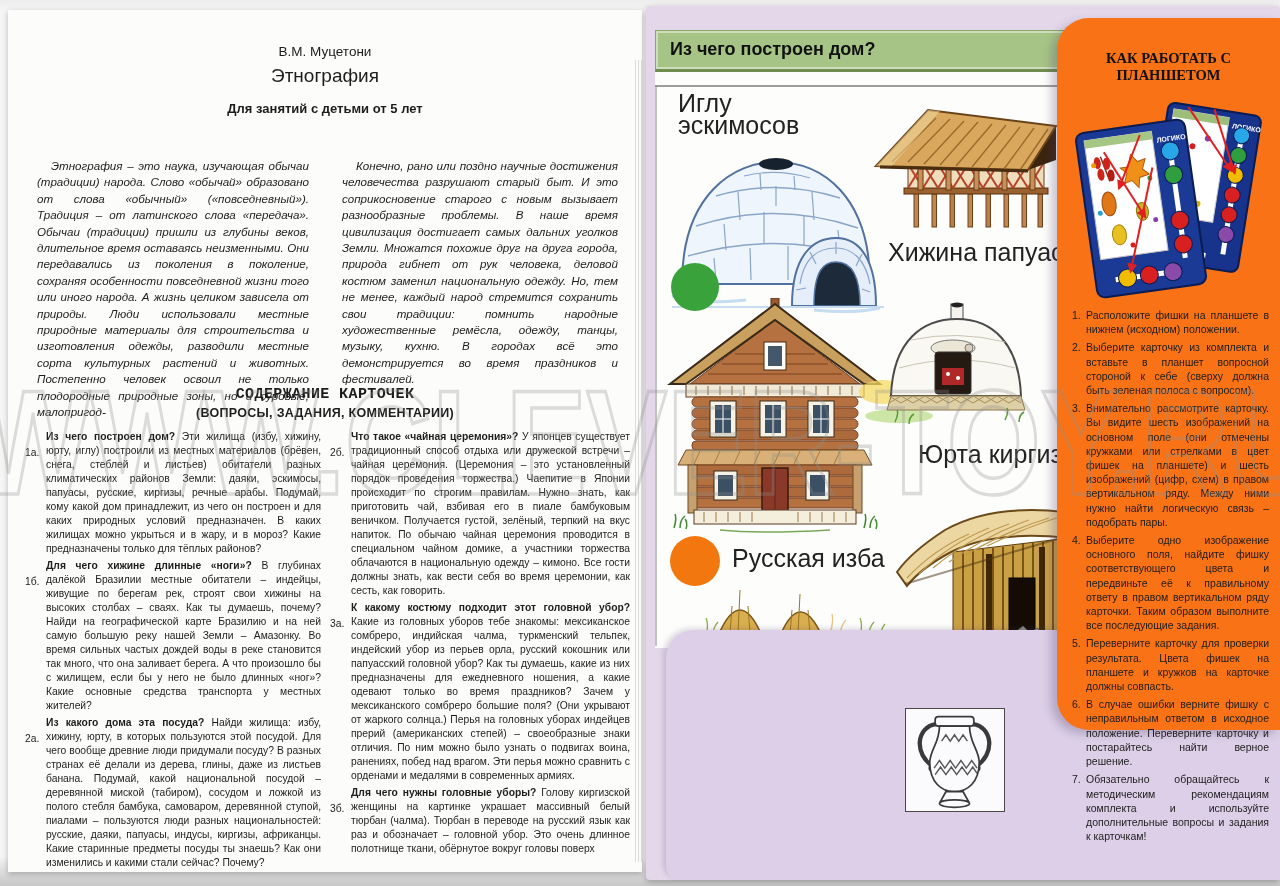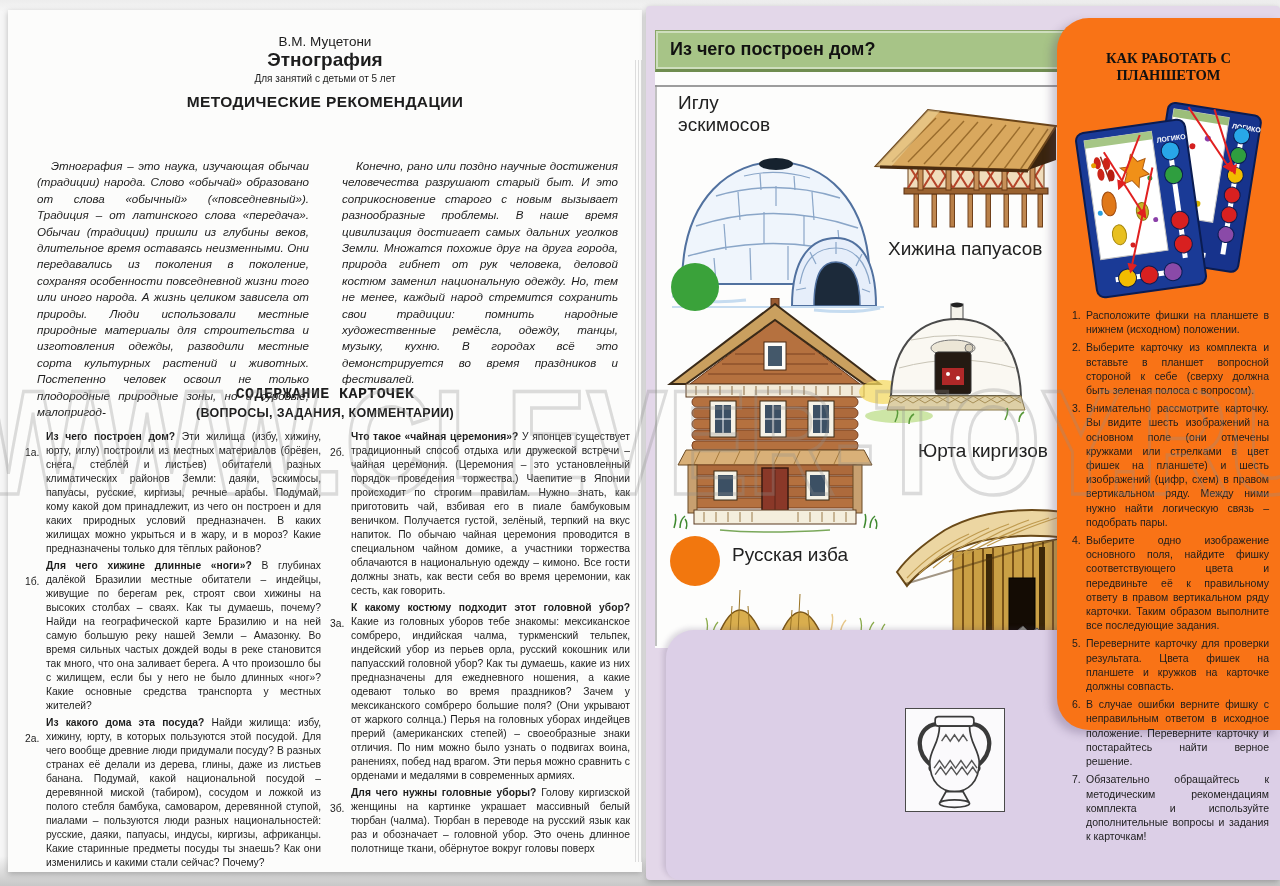--- a/index.html
+++ b/index.html
@@ -7,23 +7,23 @@
     width:1280px;height:886px;position:relative;overflow:hidden;
     background:linear-gradient(#ededed 0,#f6f6f6 12px,#f6f6f6 856px,#c7c7c7 100%);
     font-family:"Liberation Sans","DejaVu Sans",sans-serif;color:#1d1d1d;
   }
   
   .page-left{position:absolute;left:8px;top:10px;width:634px;height:862px;
     background:#fcfcfb;box-shadow:0 2px 6px rgba(0,0,0,.25);}
   .stack-lines{position:absolute;right:0;top:50px;bottom:10px;width:9px;
     background:repeating-linear-gradient(90deg,transparent 0 2px,#dcdcdc 2px 3px);}
   .lp-head{position:absolute;left:10px;top:0;width:614px;text-align:center;}
-  .lp-author{margin-top:24px;font-size:13.5px;}
-  .lp-title{margin-top:0;font-size:19px;font-weight:bold;}
-  .lp-subtitle{margin-top:2px;font-size:10px;}
+  .lp-author{margin-top:34px;font-size:13.5px;}
+  .lp-title{margin-top:6px;font-size:19px;font-weight:normal;}
+  .lp-subtitle{margin-top:14px;font-size:13px;font-weight:bold;}
   .lp-heading{margin-top:9px;font-size:15.5px;font-weight:bold;letter-spacing:.4px;}
   .col{position:absolute;text-align:justify;}
   .intro{font-size:11.6px;line-height:16.4px;}
   .intro p{margin:12px;font-style:italic;}
   .ind{text-indent:14px;}
   .c1{left:17px;width:296px;}
   .c2{left:322px;width:300px;}
   .lp-ch{position:absolute;left:10px;top:376px;width:614px;text-align:center;
     font-size:15px;font-weight:bold;letter-spacing:.4px;font-family:Liberation Mono, monospace;}
   .lp-chs{position:absolute;left:10px;top:396px;width:614px;text-align:center;
@@ -35,21 +35,21 @@
   
   .page-right{position:absolute;left:646px;top:6px;width:634px;height:874px;
     background:#e3d7e9;box-shadow:0 2px 6px rgba(0,0,0,.25);border-radius:4px;}
   .qstrip{position:absolute;left:9px;top:24px;width:438px;height:42px;z-index:2;
     background:#a7c487;border:1px solid #8aa668;border-bottom:3px solid #708d50;
     box-shadow:inset 0 0 0 2px rgba(255,255,255,.45);box-sizing:border-box;}
   .qstrip span{position:absolute;left:14px;top:8px;font-size:18px;font-weight:bold;color:#111;}
   .card-white{position:absolute;left:9px;top:66px;width:458px;height:576px;background:#fdfdfc;z-index:1;}
   .card-rule-h{position:absolute;left:9px;top:79px;width:458px;height:2px;background:#6a6a6a;opacity:.65;z-index:2;}
   .card-rule-v{position:absolute;left:9px;top:79px;width:2px;height:561px;background:#8f8f8f;opacity:.55;z-index:2;}
-  .card-label{position:absolute;z-index:3;font-size:19px;color:#222;}
+  .card-label{position:absolute;z-index:3;font-size:25px;color:#222;}
   .marker{position:absolute;border-radius:50%;z-index:3;}
   .illus{position:absolute;z-index:2;}
   .bottom-panel{position:absolute;left:20px;top:624px;width:614px;height:250px;z-index:4;
     background:#dccfe7;border-radius:28px 0 0 14px;box-shadow:-3px -2px 5px rgba(80,60,100,.18);}
   .vase-box{position:absolute;left:239px;top:78px;width:100px;height:104px;background:#fbfafc;
     border:1.5px solid #4a4a4a;box-sizing:border-box;}
   .sidebar{position:absolute;left:411px;top:12px;width:223px;height:712px;z-index:5;
     background:#f97316;border-radius:32px 0 0 32px;box-shadow:-6px 4px 8px rgba(80,60,100,.28);}
   .sb-t1{position:absolute;left:0;top:32px;width:223px;text-align:center;
     font-family:"Liberation Serif","DejaVu Serif",serif;font-weight:bold;font-size:14.5px;color:#111;}
@@ -62,21 +62,20 @@
   .watermark{position:absolute;left:0;top:368px;z-index:30;pointer-events:none;}
 </style>
 </head>
 <body>
 
 <div class="page-left">
   <div class="lp-head">
     <div class="lp-author">В.М. Муцетони</div>
     <div class="lp-title">Этнография</div>
     <div class="lp-subtitle">Для занятий с детьми от 5 лет</div>
-    <div class="lp-heading">МЕТОДИЧЕСКИЕ РЕКОМЕНДАЦИИ</div>
   </div>
 
   <div class="col intro c1" style="top:136px;">
     <p class="ind">Этнография – это наука, изучающая обычаи (традиции) народа. Слово «обычай» образовано от слова «обычный» («повседневный»). Традиция – от латинского слова «передача». Обычаи (традиции) пришли из глубины веков, длительное время оставаясь неизменными. Они передавались из поколения в поколение, сохраняя особенности повседневной жизни того или иного народа. А жизнь целиком зависела от природы. Люди использовали местные природные материалы для строительства и изготовления одежды, разводили местные сорта культурных растений и животных. Постепенно человек освоил не только плодородные природные зоны, но и суровые, малопригод-</p>
   </div>
   <div class="col intro c2" style="top:136px;">
     <p class="ind">Конечно, рано или поздно научные достижения человечества разрушают старый быт. И это соприкосновение старого с новым вызывает разнообразные проблемы. В наше время цивилизация достигает самых дальних уголков Земли. Множатся похожие друг на друга города, природа гибнет от рук человека, деловой костюм заменил национальную одежду. Но, тем не менее, каждый народ стремится сохранить свои традиции: помнить народные художественные ремёсла, одежду, танцы, музыку, кухню. В городах всё это демонстрируется во время праздников и фестивалей.</p>
   </div>
 
   <div class="lp-ch">СОДЕРЖАНИЕ КАРТОЧЕК</div>

